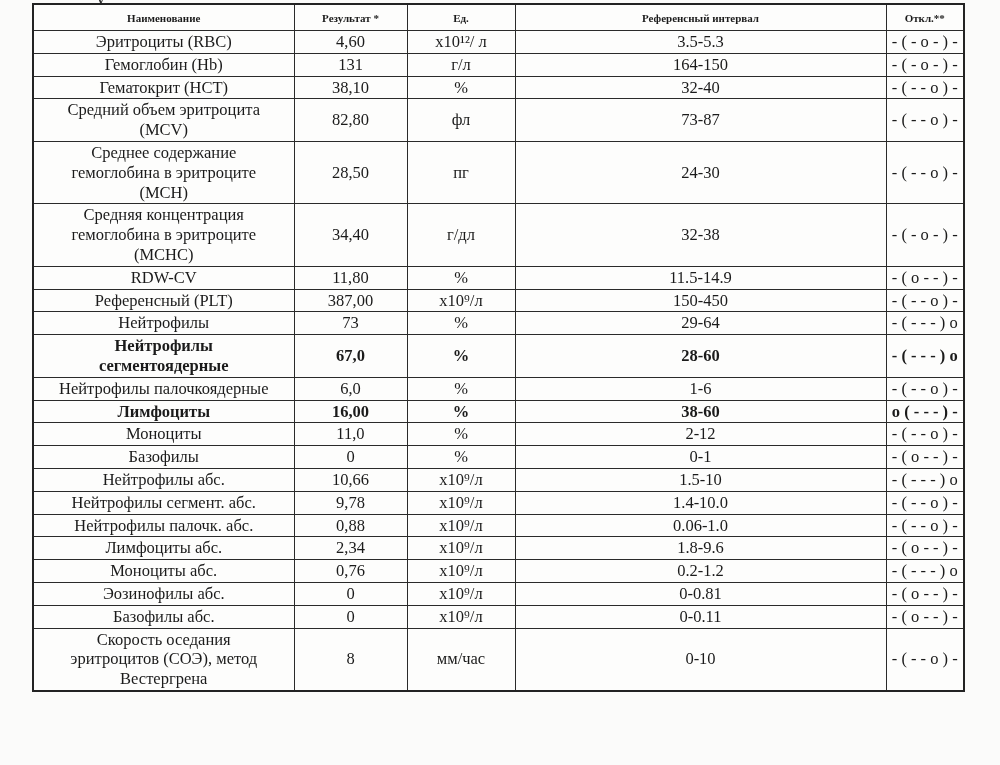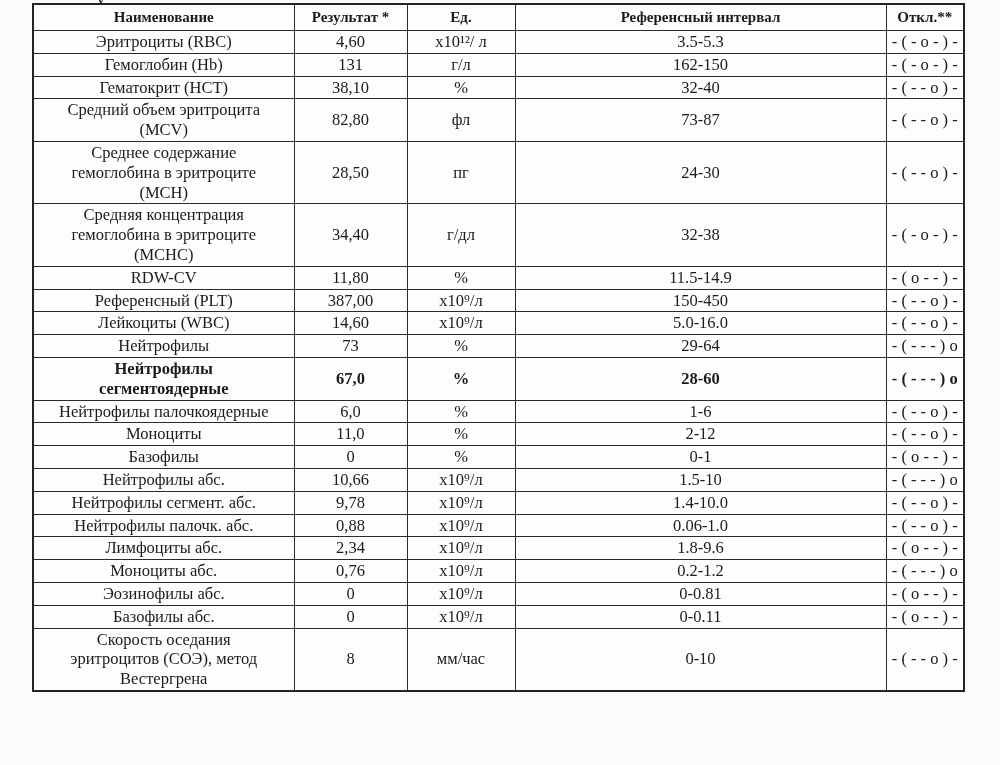--- a/index.html
+++ b/index.html
@@ -30,21 +30,21 @@
     width: 931px;
     table-layout: fixed;
     background: #fdfdfc;
     border: 2px solid #232323;
   }
   table.lab th,
   table.lab td {
     border: 1.5px solid #2a2a2a;
   }
   table.lab th {
-    font-size: 15px;
+    font-size: 11px;
     font-weight: bold;
     padding: 2px 4px;
     height: 21px;
     text-align: center;
     vertical-align: middle;
   }
   table.lab td {
     font-size: 16.5px;
     line-height: 1.2;
     padding: 1px 4px;
@@ -99,21 +99,21 @@
           <td class="col-name">Эритроциты (RBC)</td>
           <td class="col-result">4,60</td>
           <td class="col-unit">х10¹²/ л</td>
           <td class="col-ref">3.5-5.3</td>
           <td class="col-dev">- ( - o - ) -</td>
         </tr>
         <tr>
           <td class="col-name">Гемоглобин (Hb)</td>
           <td class="col-result">131</td>
           <td class="col-unit">г/л</td>
-          <td class="col-ref">162-150</td>
+          <td class="col-ref">164-150</td>
           <td class="col-dev">- ( - o - ) -</td>
         </tr>
         <tr>
           <td class="col-name">Гематокрит (HCT)</td>
           <td class="col-result">38,10</td>
           <td class="col-unit">%</td>
           <td class="col-ref">32-40</td>
           <td class="col-dev">- ( - - o ) -</td>
         </tr>
         <tr>
@@ -150,47 +150,47 @@
           <td class="col-dev">- ( o - - ) -</td>
         </tr>
         <tr>
           <td class="col-name">Референсный (PLT)</td>
           <td class="col-result">387,00</td>
           <td class="col-unit">х10⁹/л</td>
           <td class="col-ref">150-450</td>
           <td class="col-dev">- ( - - o ) -</td>
         </tr>
         <tr>
-          <td class="col-name">Лейкоциты (WBC)</td>
-          <td class="col-result">14,60</td>
-          <td class="col-unit">х10⁹/л</td>
-          <td class="col-ref">5.0-16.0</td>
-          <td class="col-dev">- ( - - o ) -</td>
-        </tr>
-        <tr>
           <td class="col-name">Нейтрофилы</td>
           <td class="col-result">73</td>
           <td class="col-unit">%</td>
           <td class="col-ref">29-64</td>
           <td class="col-dev">- ( - - - ) o</td>
         </tr>
         <tr class="bold">
           <td class="col-name">Нейтрофилы
 сегментоядерные</td>
           <td class="col-result">67,0</td>
           <td class="col-unit">%</td>
           <td class="col-ref">28-60</td>
           <td class="col-dev">- ( - - - ) o</td>
         </tr>
         <tr>
           <td class="col-name">Нейтрофилы палочкоядерные</td>
           <td class="col-result">6,0</td>
           <td class="col-unit">%</td>
           <td class="col-ref">1-6</td>
           <td class="col-dev">- ( - - o ) -</td>
+        </tr>
+        <tr class="bold">
+          <td class="col-name">Лимфоциты</td>
+          <td class="col-result">16,00</td>
+          <td class="col-unit">%</td>
+          <td class="col-ref">38-60</td>
+          <td class="col-dev">o ( - - - ) -</td>
         </tr>
         <tr>
           <td class="col-name">Моноциты</td>
           <td class="col-result">11,0</td>
           <td class="col-unit">%</td>
           <td class="col-ref">2-12</td>
           <td class="col-dev">- ( - - o ) -</td>
         </tr>
         <tr>
           <td class="col-name">Базофилы</td>

